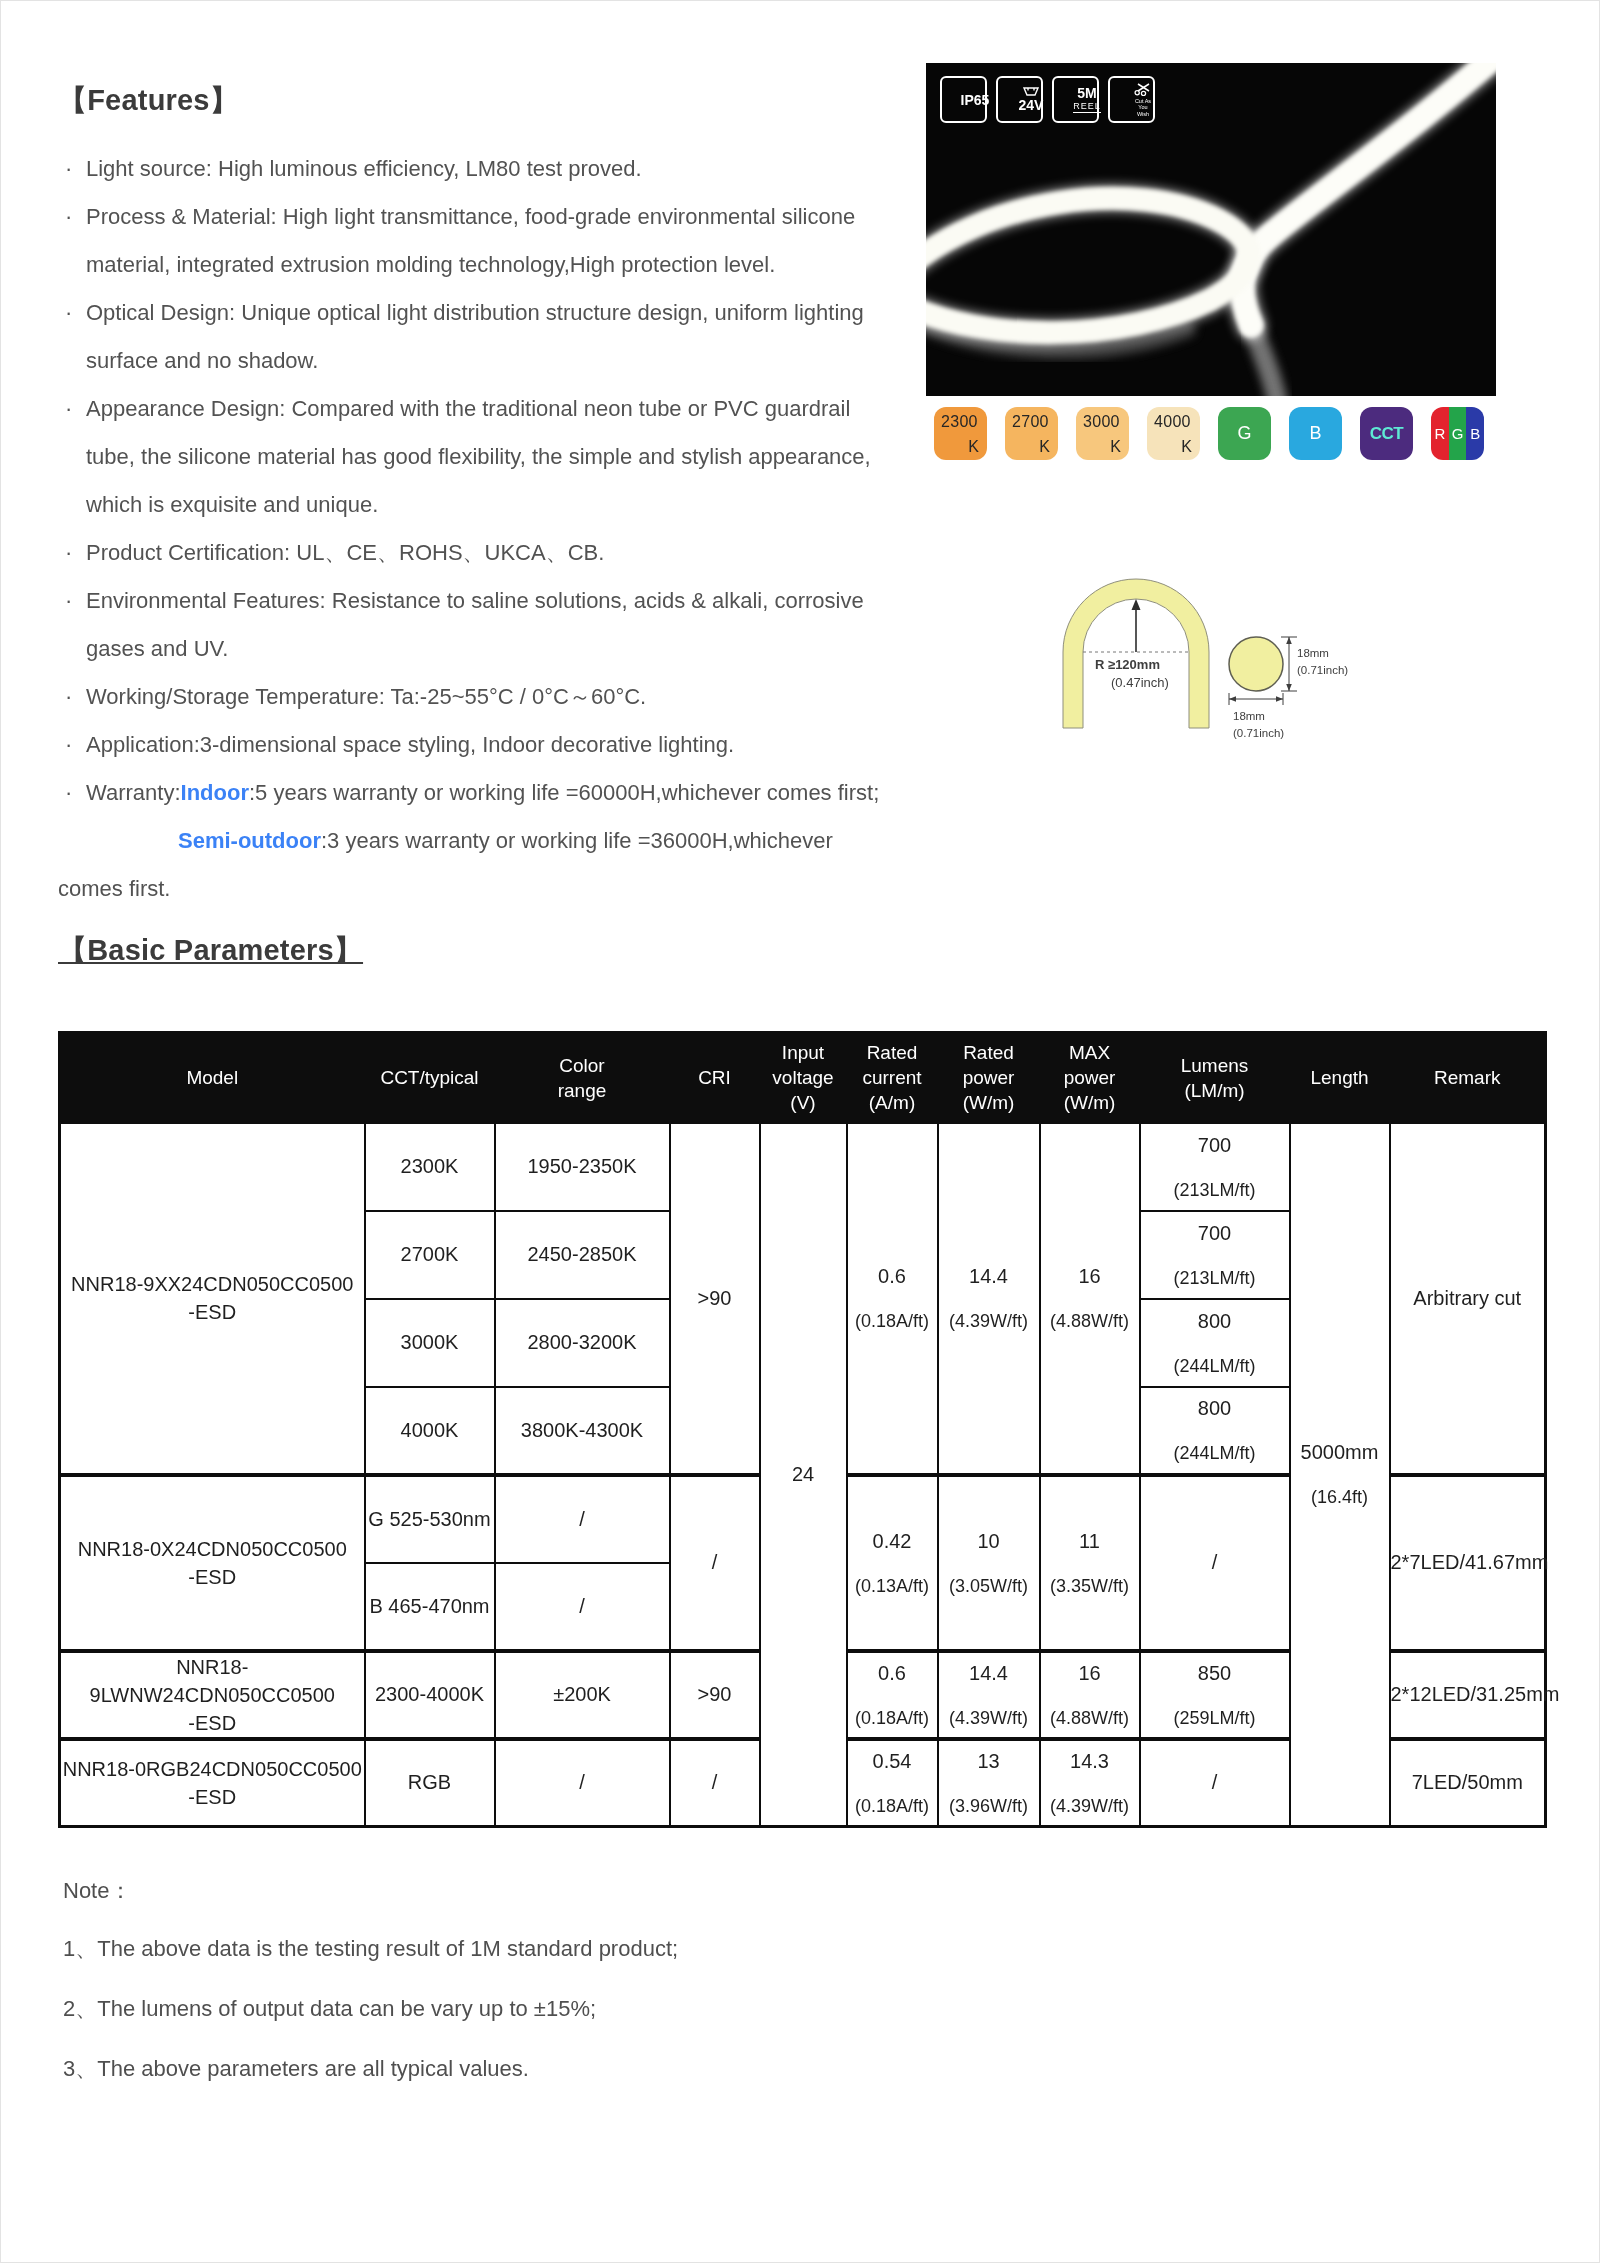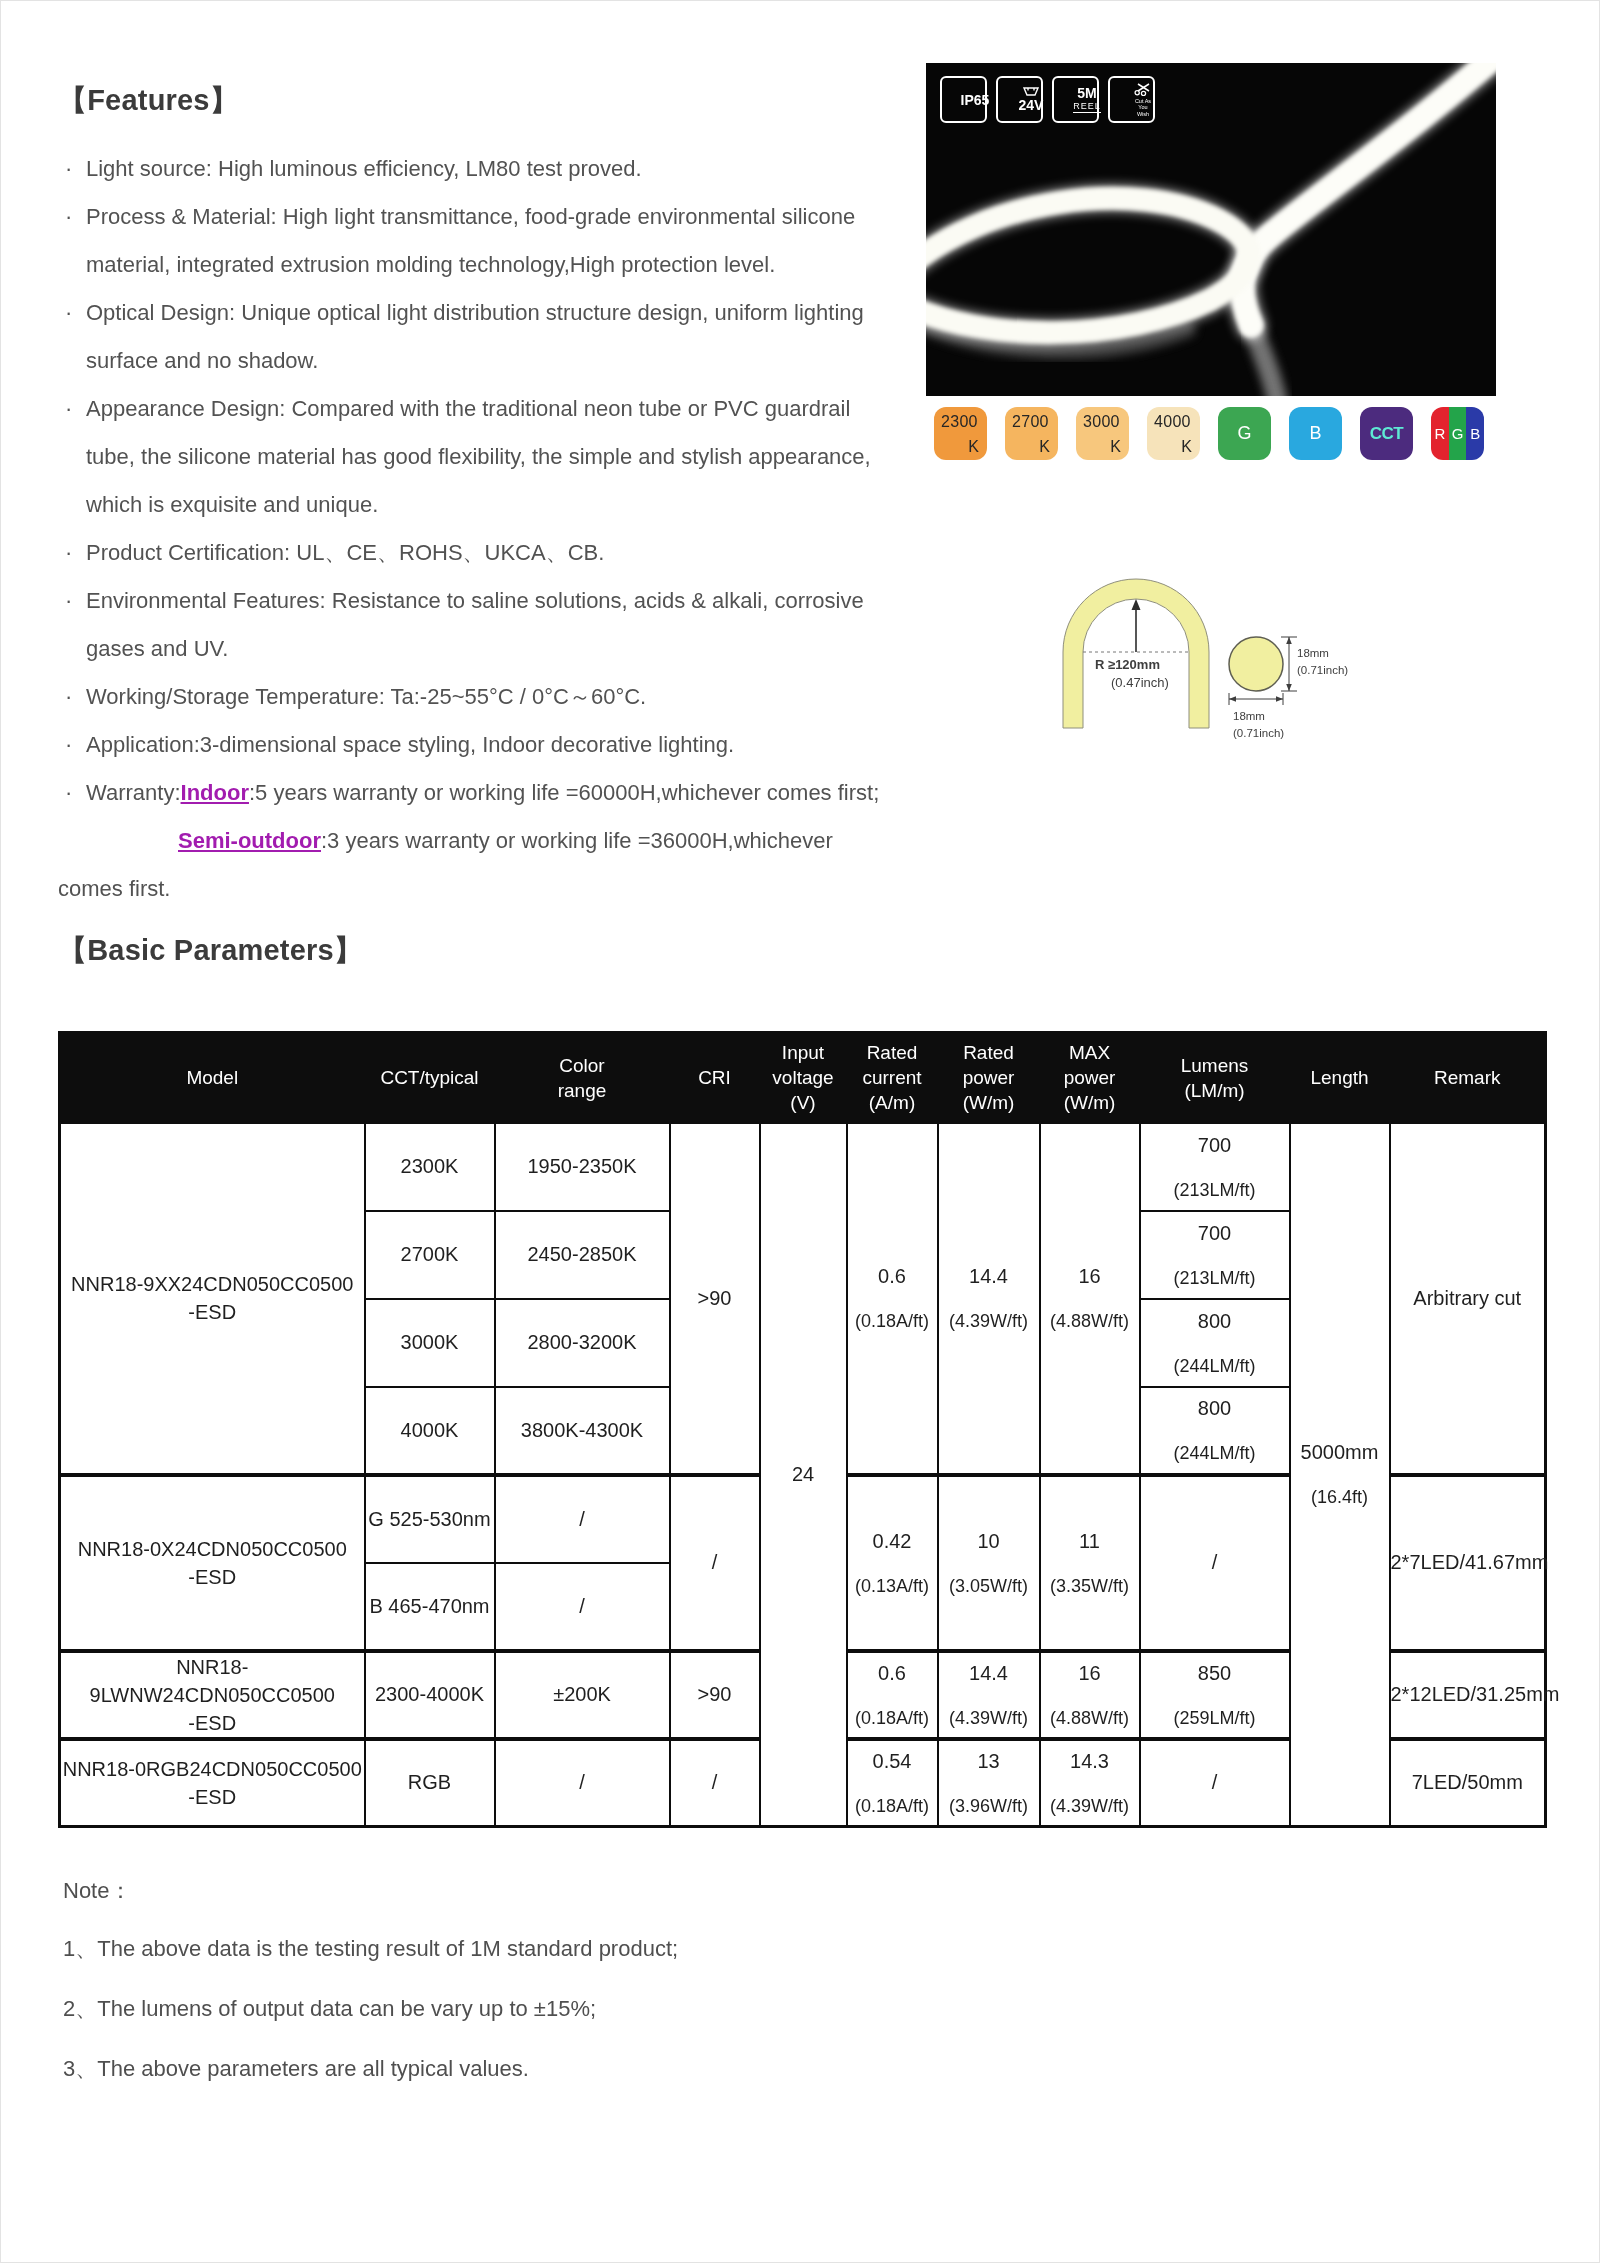--- a/index.html
+++ b/index.html
@@ -7,21 +7,21 @@
   body { font-family:"Liberation Sans","DejaVu Sans",sans-serif; color:#515151; }
   #page { position:relative; width:1600px; height:2263px; background:#fff;
           border:1px solid #e3e3e3; overflow:hidden; }
 
   
   .features { position:absolute; left:57px; top:80px; width:850px; }
   .sec-title { font-size:29px; font-weight:bold; color:#3b3b3b; letter-spacing:0.2px; }
   .feat-lines { margin-top:24px; }
   .f-line { display:flex; height:48px; align-items:center; font-size:22px; color:#525252; }
   .f-bullet { width:28px; flex:0 0 28px; text-align:left; padding-left:7px; font-size:22px; }
-  .f-warr b { color:#a21caf;text-decoration:underline; }
+  .f-warr b { color:#3b82f6; }
   .f-indent { margin-left:120px; }
 
   
   .photo { position:absolute; left:925px; top:62px; width:570px; height:333px;
            background:#060606; overflow:hidden; }
   .badges { position:absolute; left:14px; top:13px; display:flex; gap:9px; z-index:3; }
   .badge { width:47px; height:47px; border:2.5px solid #fff; border-radius:6px;
            color:#fff; display:flex; flex-direction:column; align-items:center;
            justify-content:center; line-height:1;padding-left:23px; }
   .badge .big { font-size:14px; font-weight:bold; }
@@ -40,21 +40,21 @@
   .sw.rgb { display:flex; overflow:hidden; }
   .sw.rgb span { flex:1; display:flex; align-items:center; justify-content:center;
                  color:#fff; font-size:15px; }
 
   
   .diagram { position:absolute; left:1030px; top:548px; }
   .diagram text { font-size:13px; fill:#3e3e3e; }
   .diagram .dim { font-size:11.5px; }
 
   
-  .bp-title { position:absolute; left:57px; top:930px; }
+  .bp-title { position:absolute; left:57px; top:930px;text-decoration:underline; }
 
   table.spec { position:absolute; left:57px; top:1030px; width:1486px;
                border-collapse:collapse; table-layout:fixed;
                border:3px solid #0d0d0d; }
   table.spec th, table.spec td { border:2px solid #0d0d0d; text-align:center;
                vertical-align:middle; padding:0; }
   table.spec thead th { background:#0d0d0d; color:#fff; height:90px; font-weight:normal;
                font-size:19px; line-height:25px; white-space:pre-line; }
   table.spec tbody tr { height:88px; }
   table.spec td { font-size:20px; color:#1f1f1f; }

